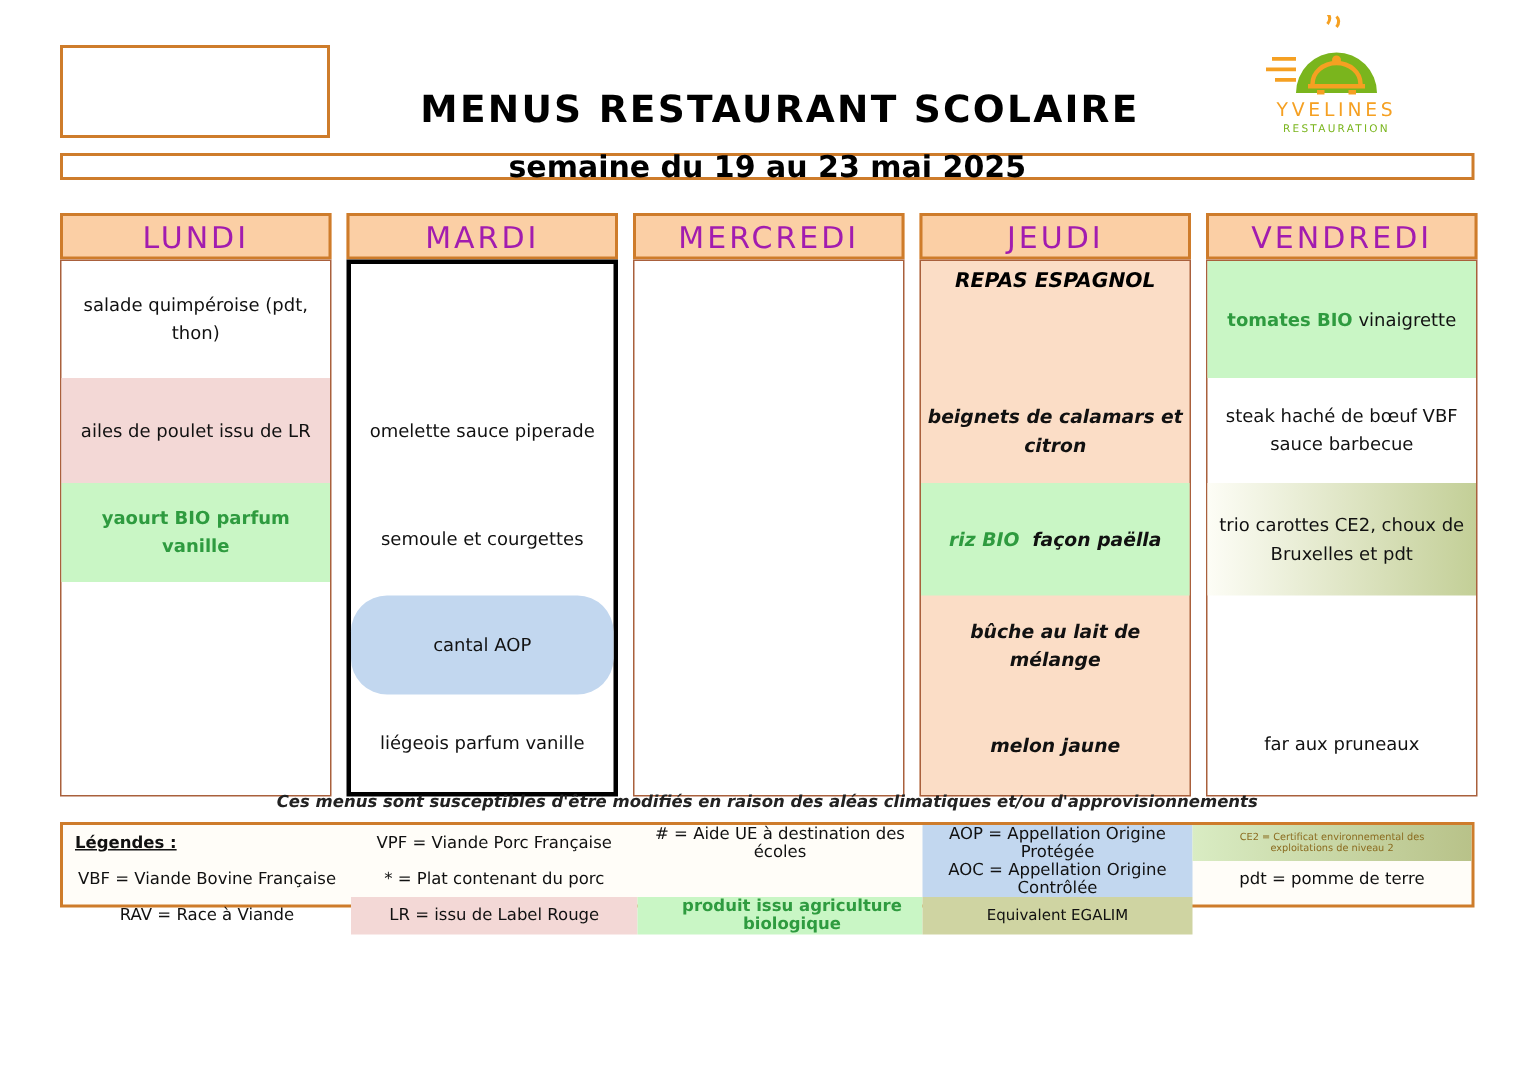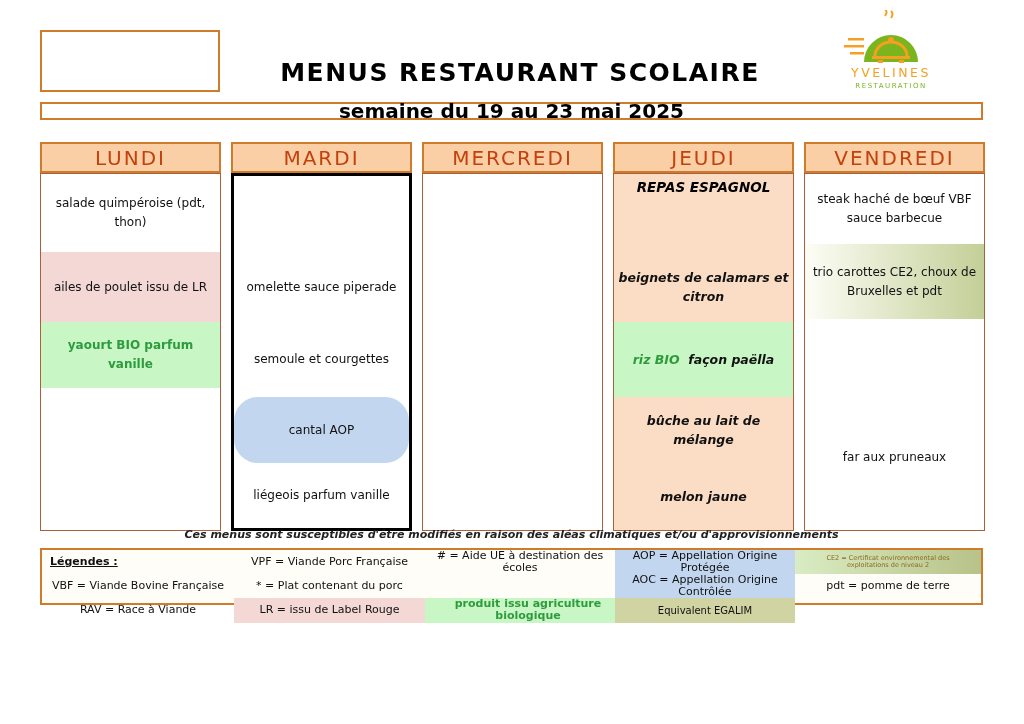--- a/index.html
+++ b/index.html
@@ -16,21 +16,21 @@
 
   
   .week-banner { position:absolute; left:40px; top:102px; width:943px; height:18px;
     border:2px solid #CE7C2B; background:#fff; display:flex; align-items:center;
     justify-content:center; font-size:20px; font-weight:bold; color:#000; }
 
   
   .day-col { position:absolute; top:142px; width:181px; height:389px; }
   .day-header { height:31px; border:2px solid #CE7C2B; background:#FBCFA5;
     display:flex; align-items:center; justify-content:center;
-    font-size:20px; letter-spacing:2px; color:#c2410c; }
+    font-size:20px; letter-spacing:2px; color:#a21caf; }
   .day-body { height:358px; border:1px solid #A9603C; background:#fff;
     display:flex; flex-direction:column; }
   .day-body.peach { background:#FBDDC6; }
   .day-body.today { border:3px solid #000; }
 
   .cell { display:flex; align-items:center; justify-content:center; flex-wrap:wrap;
     text-align:center; font-size:12px; line-height:1.55; padding:1px 3px; color:#111;
     align-content:center; }
   .r0 { height:78px; } .r1 { height:70px; } .r2 { height:75px; }
   .r3 { height:66px; } .r4 { flex:1; }
@@ -209,20 +209,24 @@
           <span>melon jaune</span>
         </div>
     </div>
   </div>
 
   <div class="day-col" style="left:804px">
     <div class="day-header">
       <span>VENDREDI</span>
     </div>
     <div class="day-body">
+      <div class="cell r0 c-green">
+          <span class="g">tomates BIO</span>
+          <span> vinaigrette</span>
+        </div>
       <div class="cell r1">
           <span class="g"></span>
           <span>steak haché de bœuf VBF sauce barbecue</span>
         </div>
       <div class="cell r2 c-grad">
           <span class="g"></span>
           <span>trio carottes CE2, choux de Bruxelles et pdt</span>
         </div>
       <div class="cell r3">
           <span class="g"></span>

